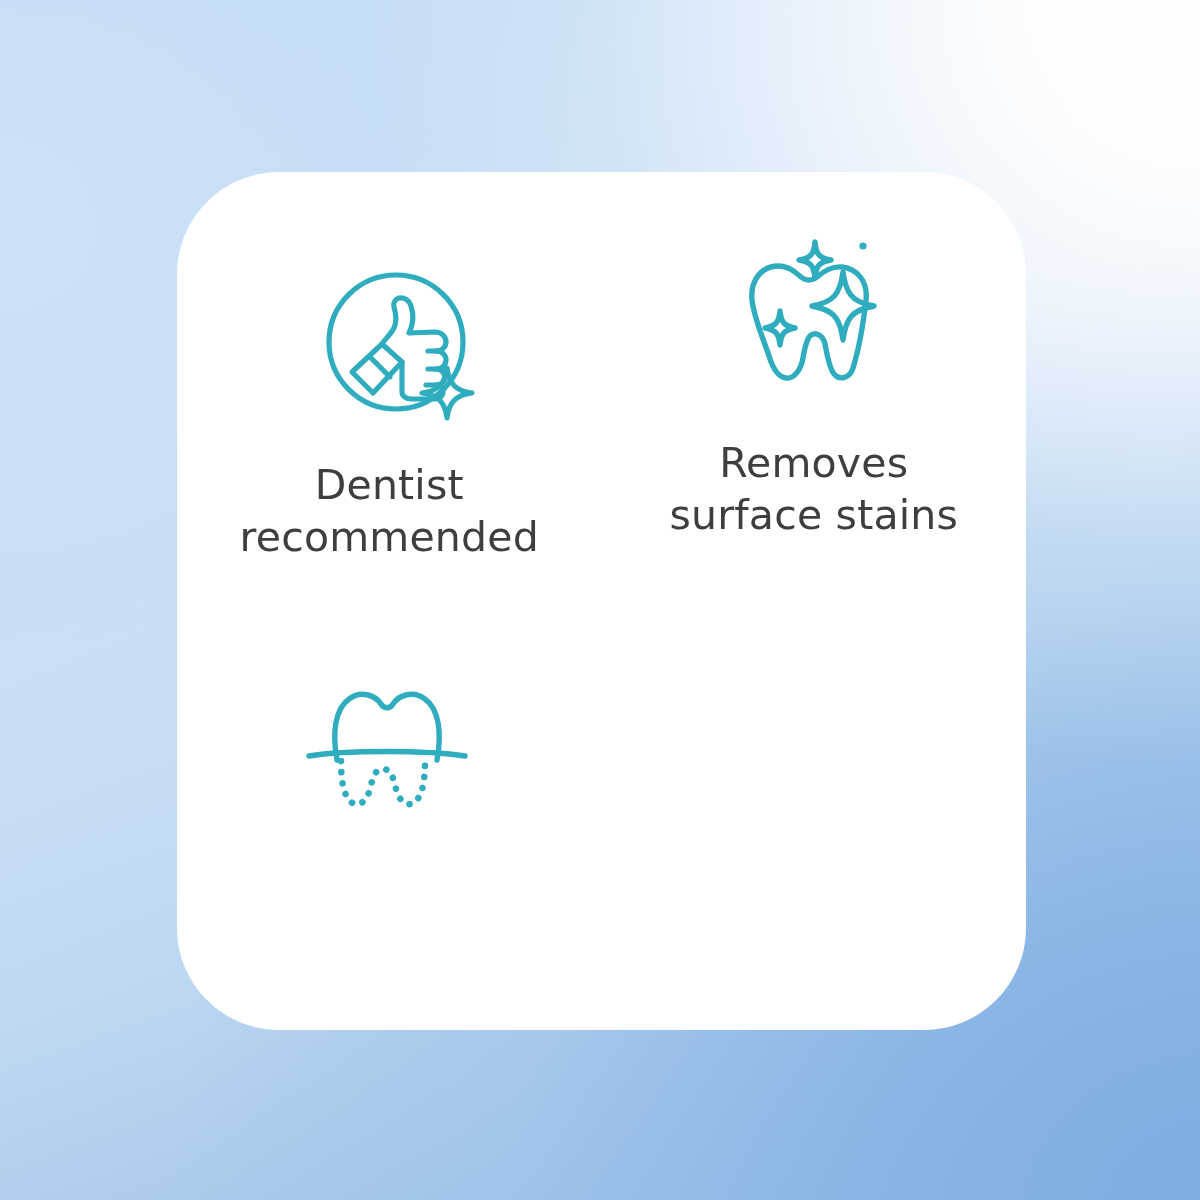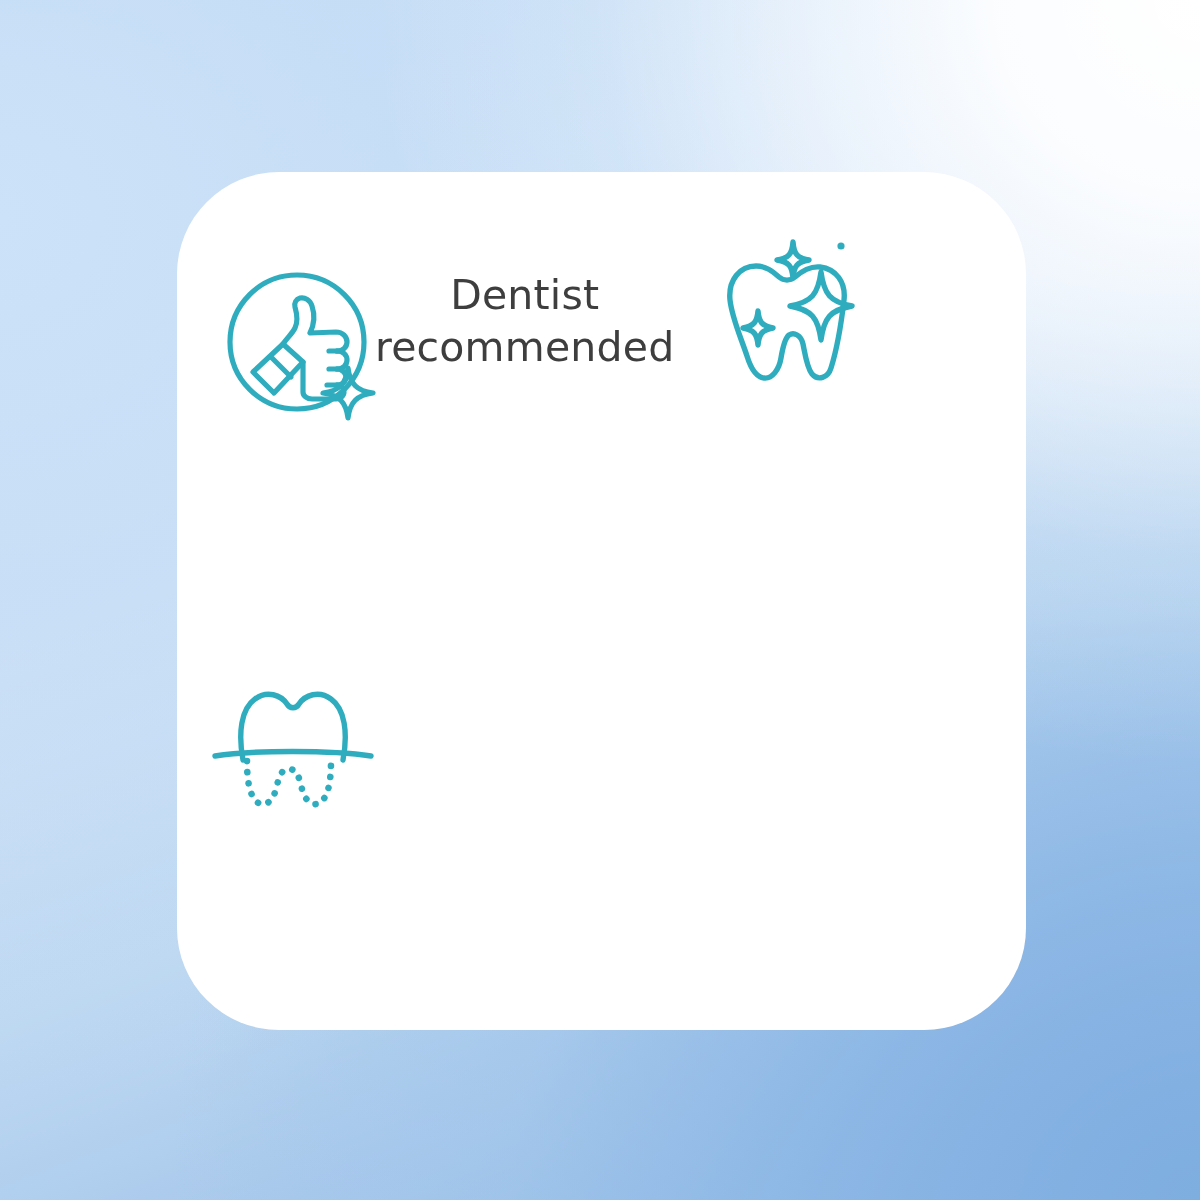--- a/index.html
+++ b/index.html
@@ -61,24 +61,23 @@
   .grid {
     position: absolute;
     inset: 0;
     display: grid;
     grid-template-columns: 1fr 1fr;
     grid-template-rows: 1fr 1fr;
   }
 
   .cell {
     display: flex;
-    flex-direction: row;
-    align-items: flex-start;
+    flex-direction: column;
+    align-items: center;
     justify-content: flex-start;
-    margin-left: 28px;
   }
 
   .cell.r1 { padding-top: 80px; }
   .cell.r2 { padding-top: 40px; }
 
   .icon-wrap {
     height: 190px;
     display: flex;
     align-items: center;
     justify-content: center;
@@ -183,20 +182,22 @@
 
           <path d="M93 20
                    C 94 32 97 36 109 38
                    C 97 40 94 44 93 56
                    C 92 44 89 40 77 38
                    C 89 36 92 32 93 20 Z"></path>
 
           <circle cx="141" cy="24" r="3.6" fill="#2fadbe" stroke="none"></circle>
         </svg>
       </div>
+      <div class="label">Removes
+surface stains</div>
     </div>
 
     <div class="cell r2 c4">
       <div class="icon-wrap">
         <svg width="180" height="160" viewBox="0 0 180 160" fill="none" stroke="#2fadbe" stroke-width="5.4" stroke-linecap="round" stroke-linejoin="round">
 
           <path d="M42 87
                    C 37 60 40 36 54 26
                    C 66 17 80 22 86 31
                    C 89 36 95 36 98 31

